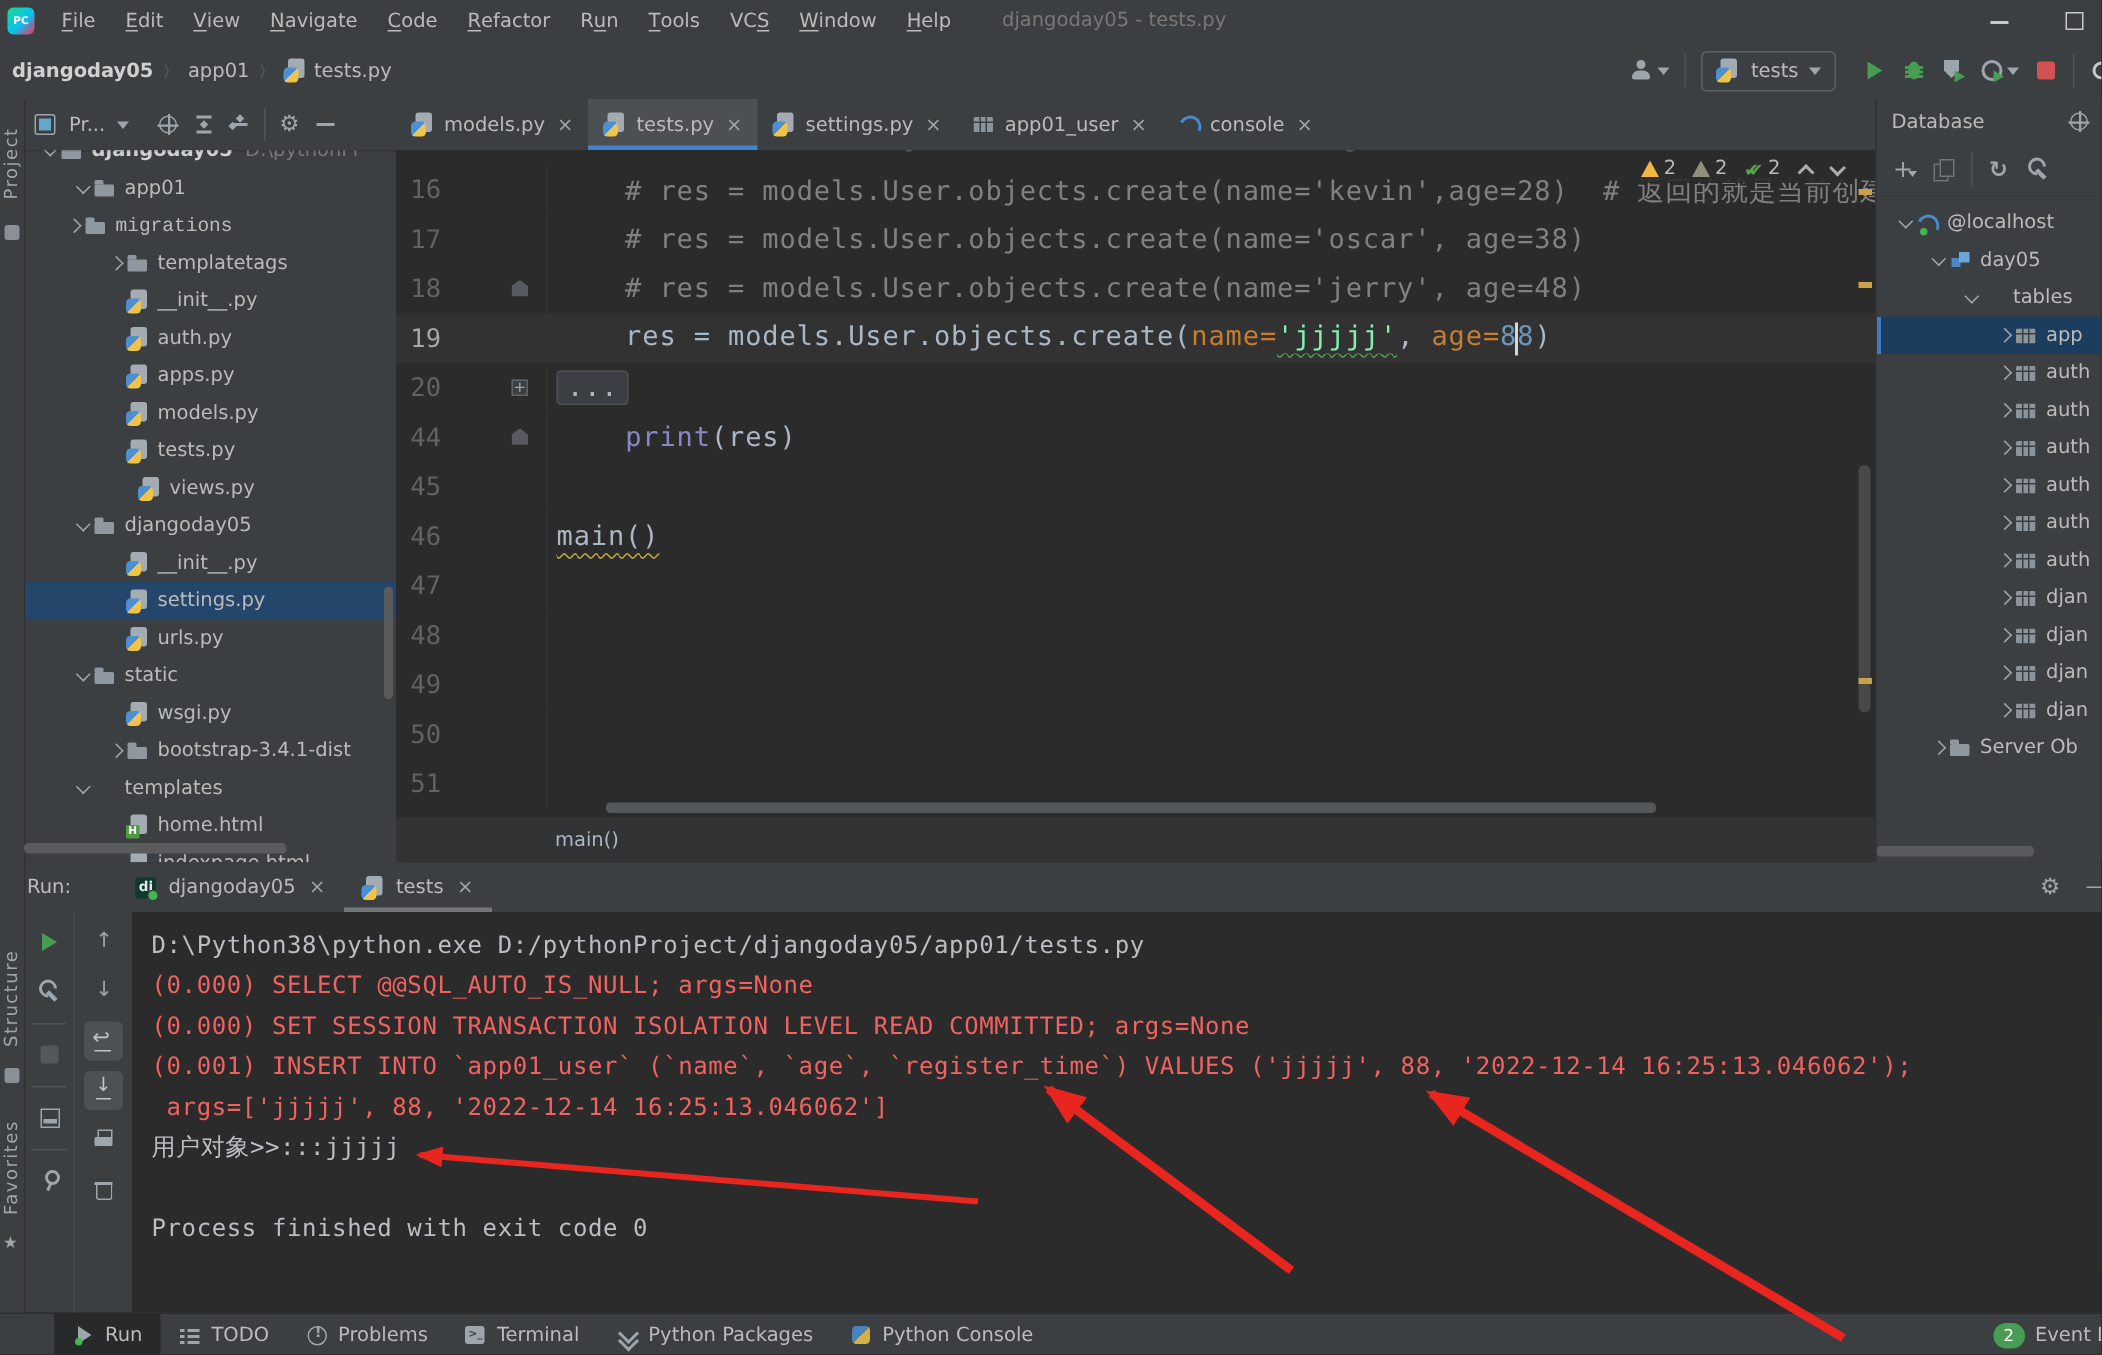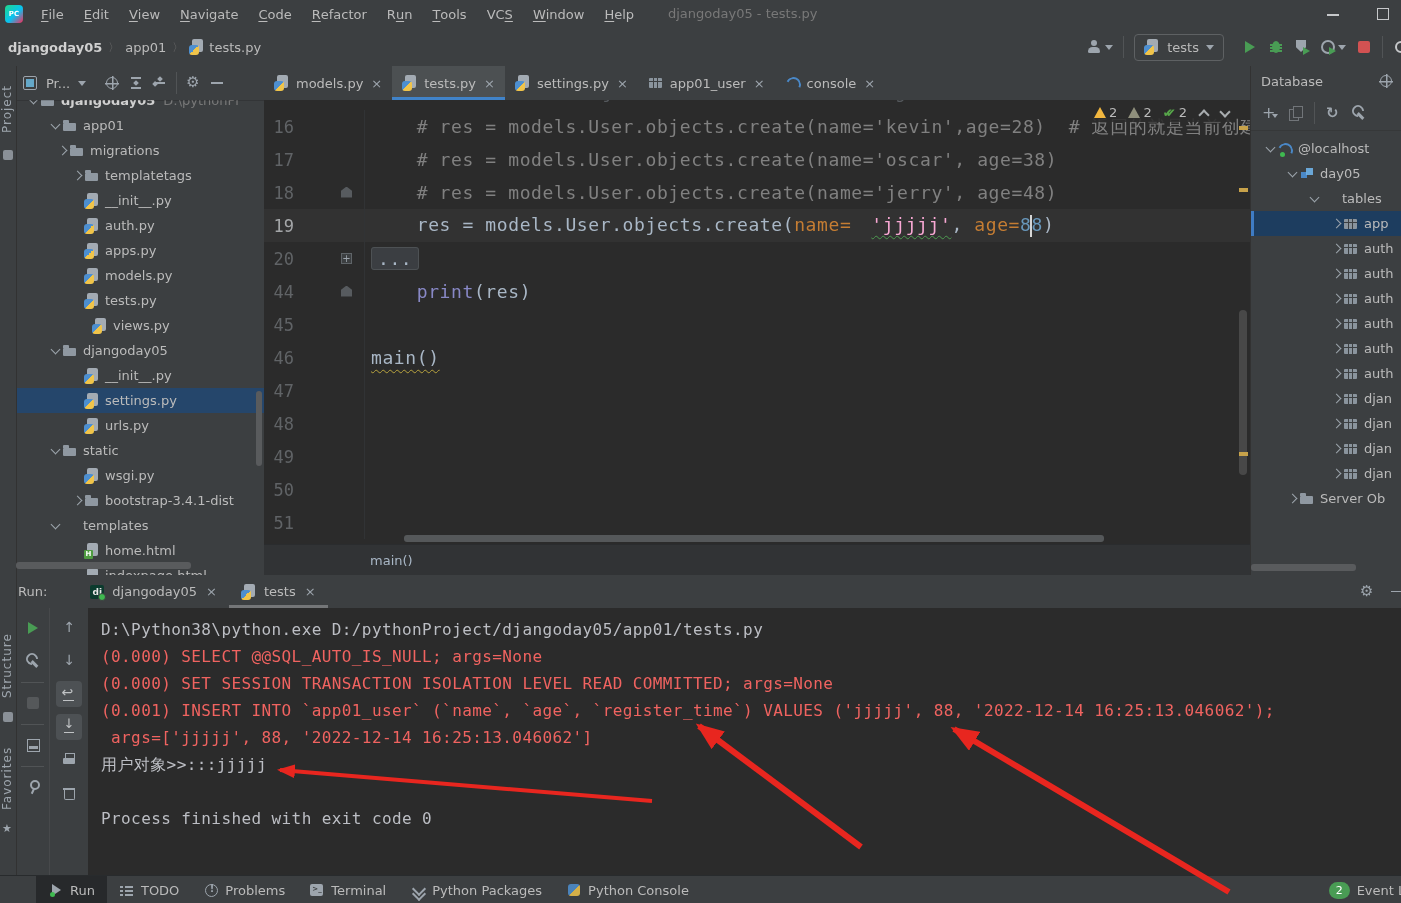--- a/index.html
+++ b/index.html
@@ -79,21 +79,21 @@
   .gslot{width:18px;height:18px;margin-left:44px;position:relative;flex:none;}
   .gmark{position:absolute;left:3px;top:3px;width:11px;height:11px;background:#5f6468;
          clip-path:polygon(50% 0,100% 38%,100% 100%,0 100%,0 38%);opacity:.85;}
   .gplus{position:absolute;left:3px;top:3px;width:11px;height:11px;border:1px solid #5f6468;background:#3c3f41;
          color:#9da5ad;font-size:10px;line-height:9px;text-align:center;box-sizing:border-box;}
   .codeline{white-space:pre;font-family:"DejaVu Sans Mono","Liberation Mono",monospace;
             font-size:18px;letter-spacing:.6px;padding-left:6px;}
   .seg.com{color:#808080;}
   .seg.pln{color:#a9b7c6;}
   .seg.par{color:#c57d33;}
-  .seg.str{color:#f9a8d4;margin-left:20px;}
+  .seg.str{color:#86efac;}
   .seg.num{color:#6897bb;}
   .seg.fn{color:#8888c6;}
   .seg.fold{background:#3b3e42;border:1px solid #4d5154;border-radius:3px;padding:0 6px;color:#a9b7c6;}
   .seg.warnstr{text-decoration-line:underline;text-decoration-style:wavy;text-decoration-color:#4d9a50;
                text-decoration-thickness:1px;text-underline-offset:4px;}
   .seg.warnline{text-decoration-line:underline;text-decoration-style:wavy;text-decoration-color:#b8a33e;
                text-decoration-thickness:1px;text-underline-offset:5px;}
   .caret{display:inline-block;width:2px;height:22px;background:#d6d6d6;vertical-align:middle;margin:0 -1px;}
   .inspect{position:absolute;right:14px;top:3px;display:flex;align-items:center;gap:11px;
            background:rgba(43,43,43,.88);padding:2px 7px;z-index:6;}
@@ -386,21 +386,21 @@
           <span class="exp open"></span>
           <span class="ic ic-folder"></span>
           <span class="label bold">djangoday05</span>
           <span class="extra">D:\pythonPr</span>
         </div>
         <div class="prow" style="padding-left: 32px;">
           <span class="exp open"></span>
           <span class="ic ic-folder"></span>
           <span class="label">app01</span>
         </div>
-        <div class="prow" style="padding-left: 39px;">
+        <div class="prow" style="padding-left: 26px; font-family: Liberation Mono, monospace;">
           <span class="exp"></span>
           <span class="ic ic-folder"></span>
           <span class="label">migrations</span>
         </div>
         <div class="prow" style="padding-left: 54px;">
           <span class="exp"></span>
           <span class="ic ic-folder"></span>
           <span class="label">templatetags</span>
         </div>
         <div class="prow" style="padding-left: 54px;">

